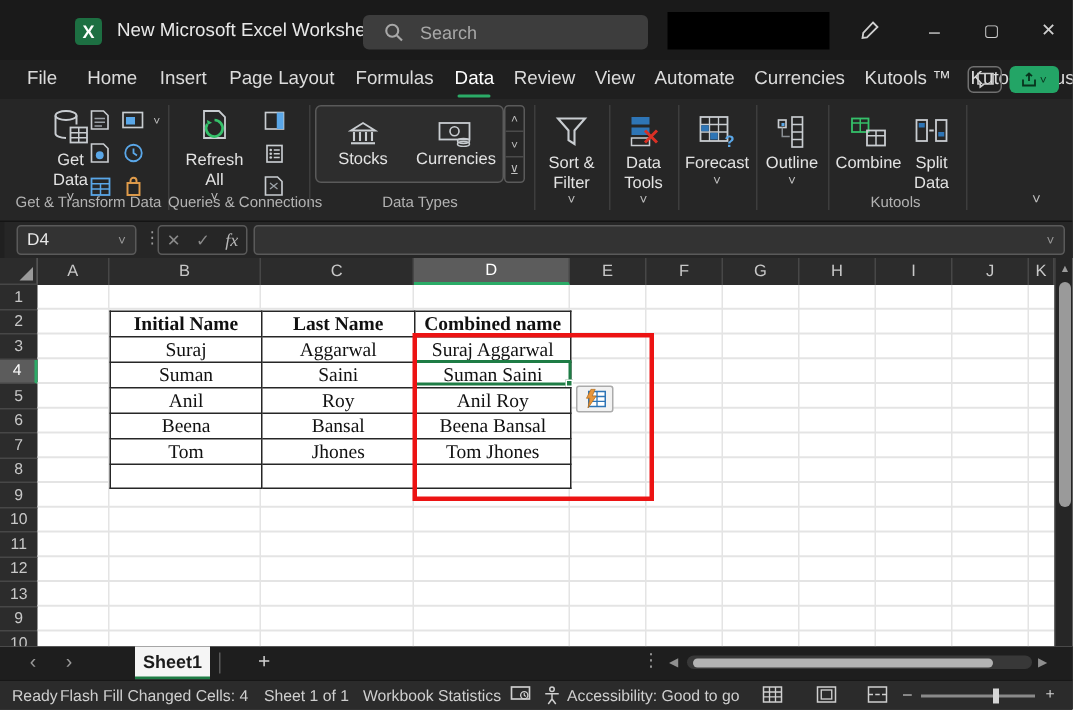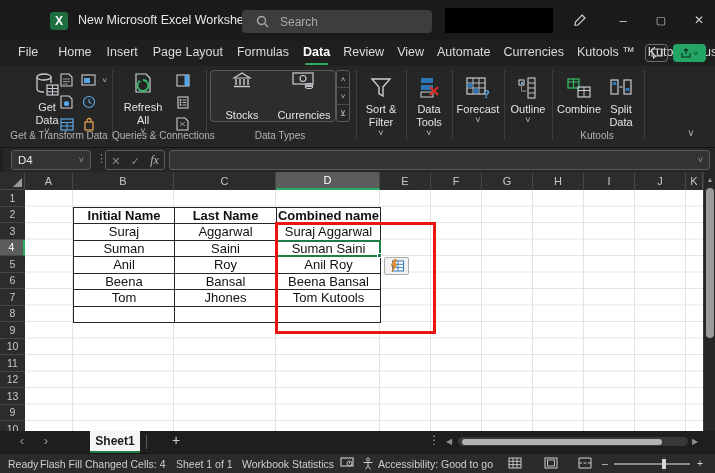--- a/index.html
+++ b/index.html
@@ -16,35 +16,35 @@
   .redacted { position:absolute; left:445px; top:8px; width:108px; height:25px; background:#000; }
   .tb-btn { position:absolute; top:10px; width:26px; height:20px; color:#cfcfcf; font-size:13px; display:flex; align-items:center; justify-content:center; }
   .chev::after { content:"˅"; }
   .minimize::after { content:"–"; }
   .maximize::after { content:"▢"; font-size:11px; }
   .closew::after { content:"✕"; font-size:12px; }
 
   
   .tabrow { position:absolute; left:0; top:40px; width:715px; height:26px; background:#1f1f1f; display:flex; align-items:center; }
   .rtab { color:#dcdcdc; font-size:12.5px; padding:4px 0 6px 0; position:relative; white-space:nowrap; }
-  .rtab.active { color:#ffffff; font-weight:bold; }
+  .rtab.active { color:#ffffff; font-weight:normal; }
   .rtab.active::after { content:""; position:absolute; left:2px; right:2px; bottom:0; height:2.5px; background:#2bab67; border-radius:2px; }
   .comment-btn { position:absolute; left:645px; top:44px; width:23px; height:18px; border:1px solid #707070; border-radius:4px; display:flex; align-items:center; justify-content:center; }
   .share-btn { position:absolute; left:673px; top:44px; width:33px; height:18px; background:#23a566; border-radius:4px; display:flex; align-items:center; justify-content:center; gap:2px; color:#08331d; font-size:9px; }
 
   
   .ribbon { position:absolute; left:0; top:66px; width:715px; height:82px; background:#262626; border-bottom:1px solid #141414; }
   .rsep { position:absolute; top:4px; width:1px; height:70px; background:#3d3d3d; }
   .glabel { position:absolute; top:64px; font-size:10px; color:#b3b3b3; text-align:center; white-space:nowrap; }
   .bigbtn { position:absolute; top:2px; display:flex; flex-direction:column; align-items:center; color:#e3e3e3; font-size:11px; line-height:13px; text-align:center; }
   .bigbtn .ic { height:30px; display:flex; align-items:flex-end; justify-content:center; margin-bottom:3px; }
   .bigbtn .chev { font-size:9px; color:#c0c0c0; line-height:8px; }
   .smallico { position:absolute; width:17px; height:16px; display:flex; align-items:center; justify-content:center; }
   .gallery { position:absolute; left:210px; top:4px; width:126px; height:52px; border:1px solid #5a5a5a; border-radius:4px; background:#2d2d2d; display:flex; }
-  .gal-item { flex:1; display:flex; flex-direction:column; align-items:center; justify-content:space-between; color:#e3e3e3; font-size:11px; gap:2px; }
+  .gal-item { flex:1; display:flex; flex-direction:column; align-items:center; justify-content:center; color:#e3e3e3; font-size:11px; gap:2px; }
   .gal-arrows { position:absolute; left:336px; top:4px; width:14px; height:52px; display:flex; flex-direction:column; border:1px solid #5a5a5a; border-radius:3px; }
   .gal-arrows div { flex:1; display:flex; align-items:center; justify-content:center; color:#c0c0c0; font-size:8px; border-bottom:1px solid #4a4a4a; }
   .gal-arrows div:last-child { border-bottom:none; }
   .gal-up::after{content:"˄";} .gal-dn::after{content:"˅";} .gal-ex::after{content:"⊻";}
   .collapse-chev { position:absolute; left:688px; top:62px; color:#c0c0c0; font-size:10px; }
 
   
   .fbar { position:absolute; left:3px; top:148px; width:715px; height:24px; background:#262626; display:flex; align-items:center; }
   .namebox { position:absolute; left:8px; top:2px; width:80px; height:20px; background:#333333; border:1px solid #5a5a5a; border-radius:3px; color:#e8e8e8; font-size:11.5px; display:flex; align-items:center; padding:0 6px; justify-content:space-between; }
   .vdots { position:absolute; left:93px; top:4px; color:#9a9a9a; font-size:11px; }
@@ -64,21 +64,21 @@
   .colh { position:absolute; top:0; height:18px; border-right:1px solid #474747; color:#c8c8c8; font-size:11px; display:flex; align-items:center; justify-content:center; }
   .colh.active { background:#5c5c5c; color:#fff; border-bottom:2px solid #2bab67; }
   .rowhbar { position:absolute; left:0; top:18px; width:25px; height:241px; background:#2c2c2c; }
   .rowh { position:absolute; left:0; width:25px; height:16.5px; border-bottom:1px solid #474747; color:#c8c8c8; font-size:10.5px; display:flex; align-items:center; justify-content:center; }
   .rowh.active { background:#5c5c5c; color:#fff; border-right:2px solid #2bab67; }
   .cellsbg { position:absolute; left:25px; top:18px; width:678px; height:241px;
     background-image:linear-gradient(to bottom, transparent 15.5px, #e4e4e4 15.5px);
     background-size:100% 16.5px; }
   .vline { position:absolute; top:18px; height:241px; width:1px; background:#e4e4e4; }
 
-  table.names { position:absolute; left:73px; top:34.5px; border-collapse:collapse; table-layout:fixed; font-family:Liberation Sans, sans-serif; }
+  table.names { position:absolute; left:73px; top:34.5px; border-collapse:collapse; table-layout:fixed; font-family:Liberation Serif, serif; }
   table.names td { border:1px solid #262626; height:16.5px; text-align:center; vertical-align:middle; font-size:13px; color:#111; padding:0; background:#fff; }
   table.names tr.hdr td { font-weight:bold; font-size:13px; }
 
   .selbox { position:absolute; left:276px; top:67.5px; width:105px; height:17px; border:2px solid #1e7c45; }
   .selbox .handle { position:absolute; right:-3px; bottom:-3px; width:5px; height:5px; background:#1e7c45; border:1px solid #fff; }
   .flashfill { position:absolute; left:384px; top:85px; width:25px; height:18px; background:#f2f2f2; border:1px solid #ababab; border-radius:2px; display:flex; align-items:center; justify-content:center; }
   .redrect { position:absolute; left:275px; top:50px; width:161px; height:112px; border:3px solid #ec1313; }
 
   .vscroll { position:absolute; left:703px; top:0; width:12px; height:259px; background:#262626; border-left:1px solid #3a3a3a; }
   .vscroll .up { position:absolute; left:0; top:0; width:12px; height:14px; color:#9a9a9a; font-size:7px; display:flex; align-items:center; justify-content:center; }
@@ -459,21 +459,21 @@
         <td>Anil Roy</td>
       </tr>
       <tr>
         <td>Beena</td>
         <td>Bansal</td>
         <td>Beena Bansal</td>
       </tr>
       <tr>
         <td>Tom</td>
         <td>Jhones</td>
-        <td>Tom Kutools</td>
+        <td>Tom Jhones</td>
       </tr>
       <tr>
         <td></td>
         <td></td>
         <td></td>
       </tr>
     </tbody>
       </table>
 
     <div class="selbox">

